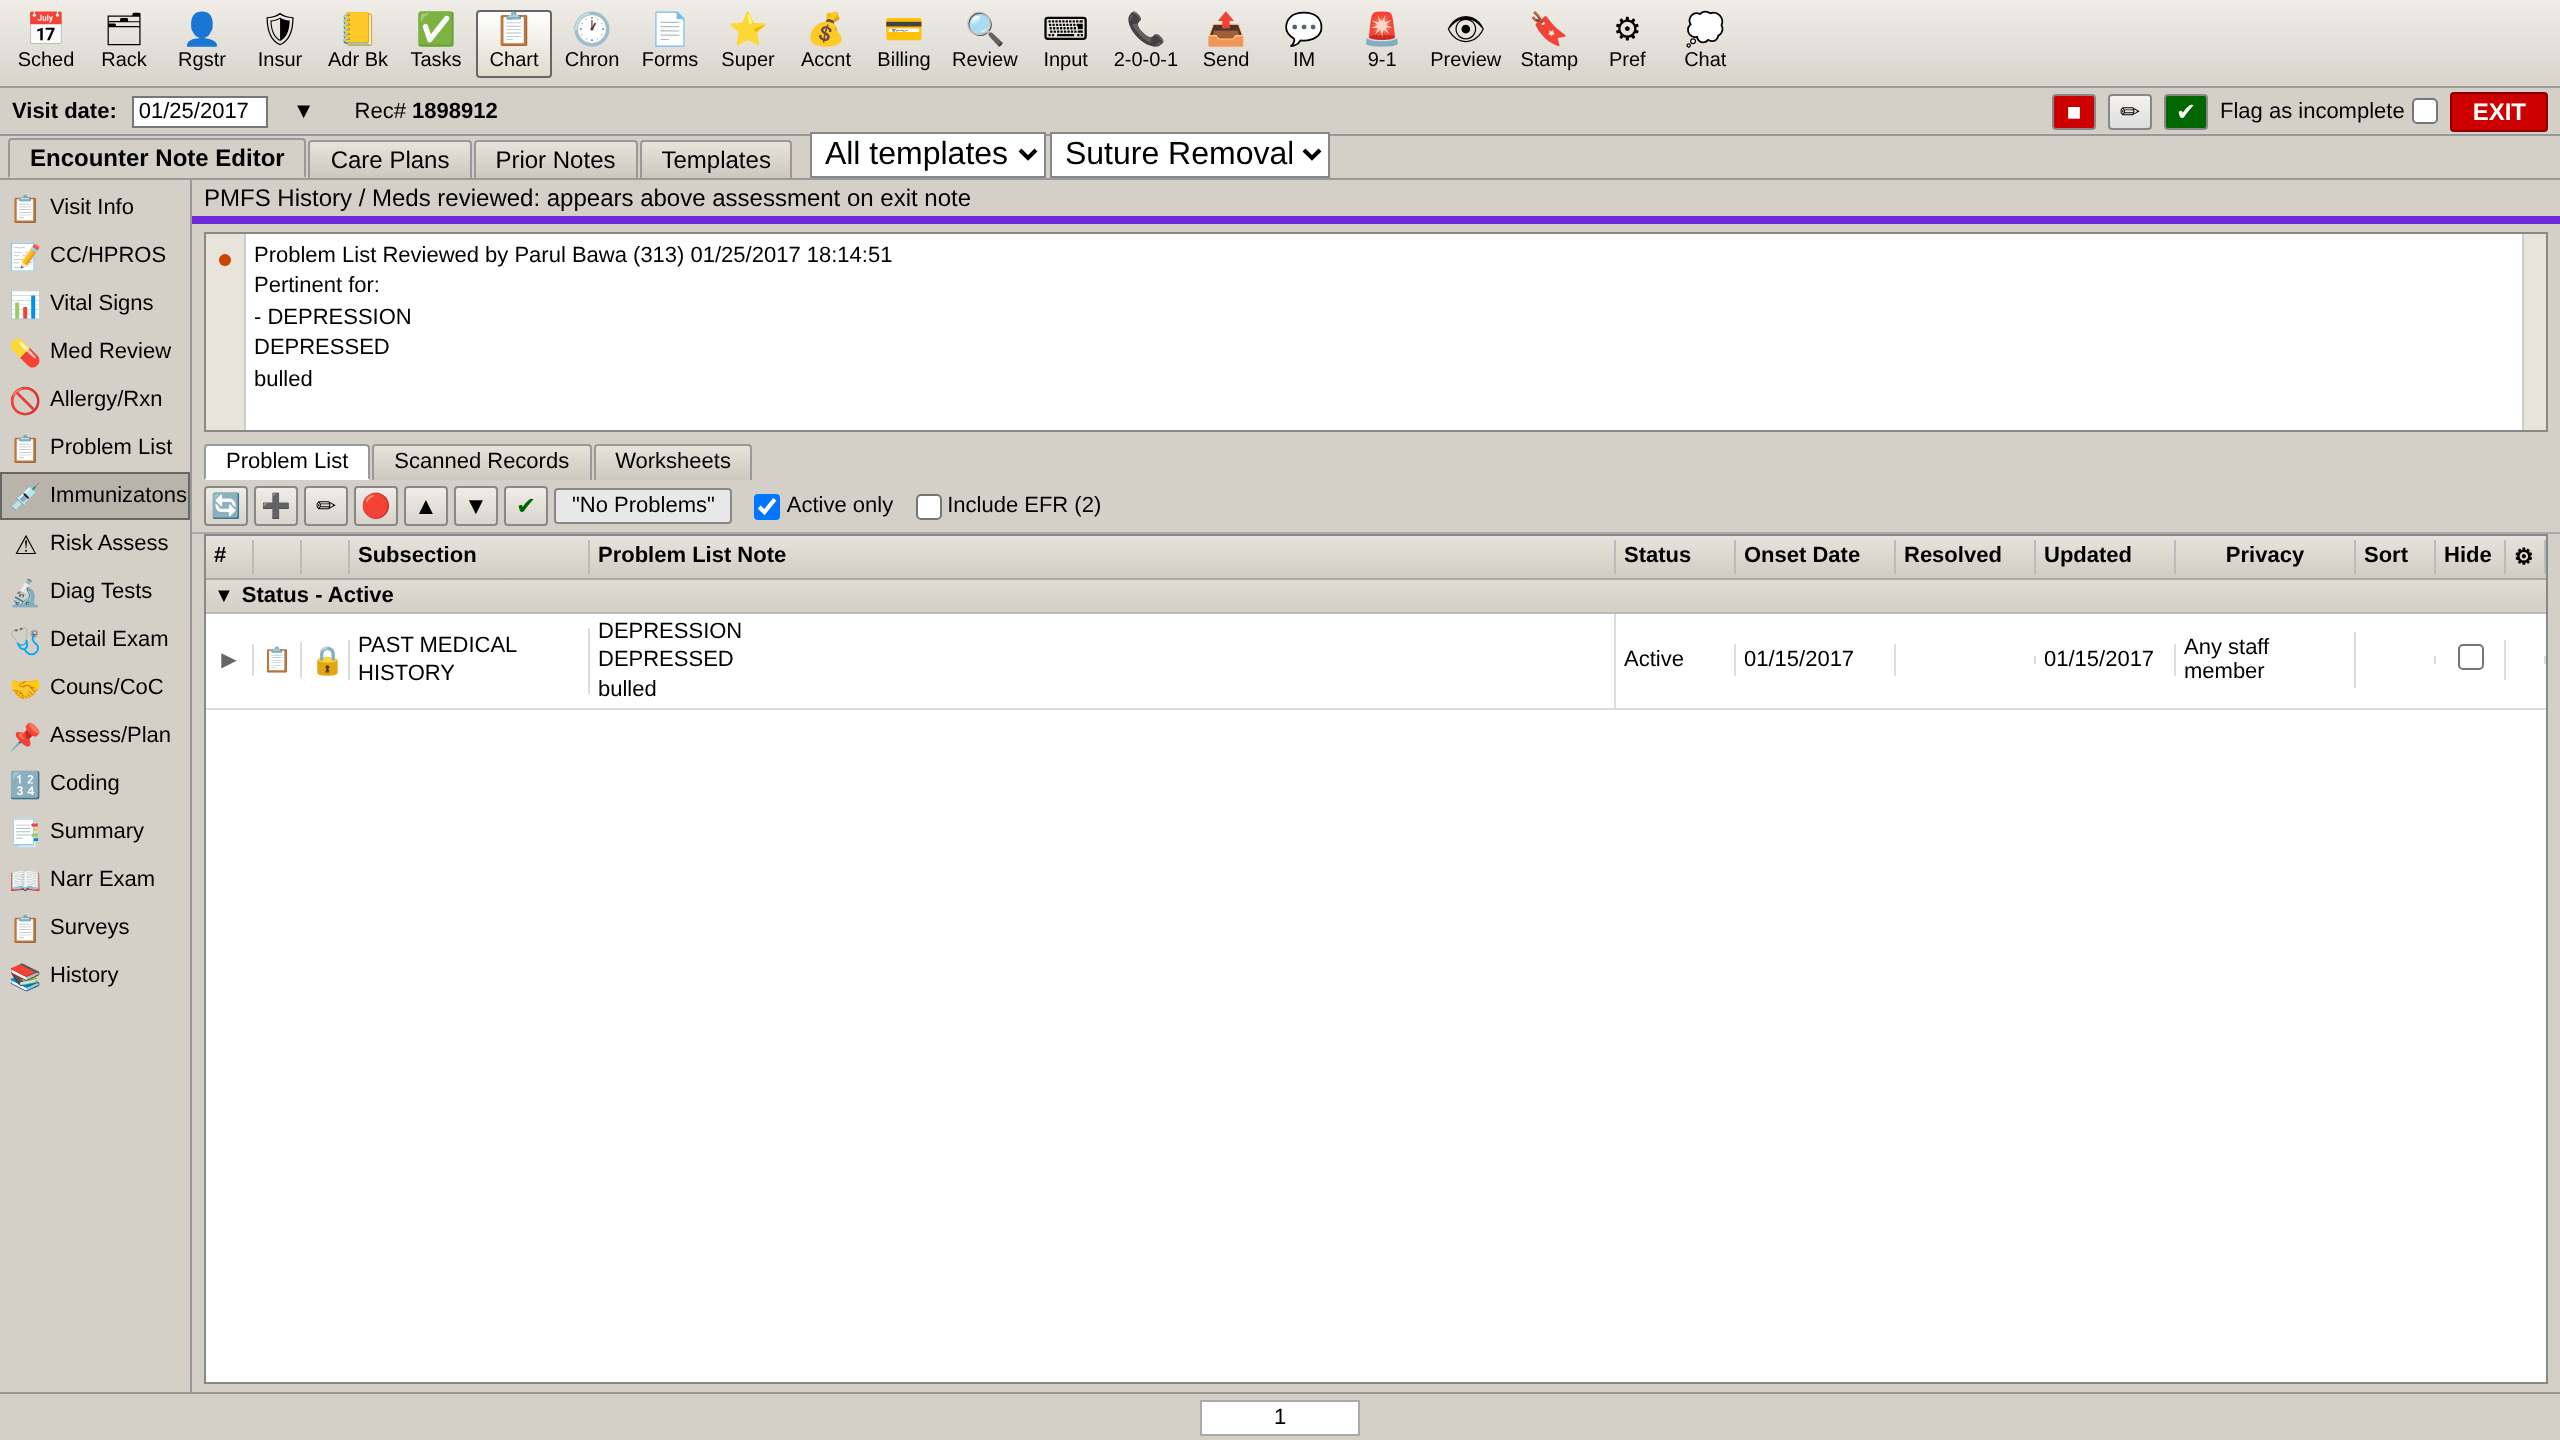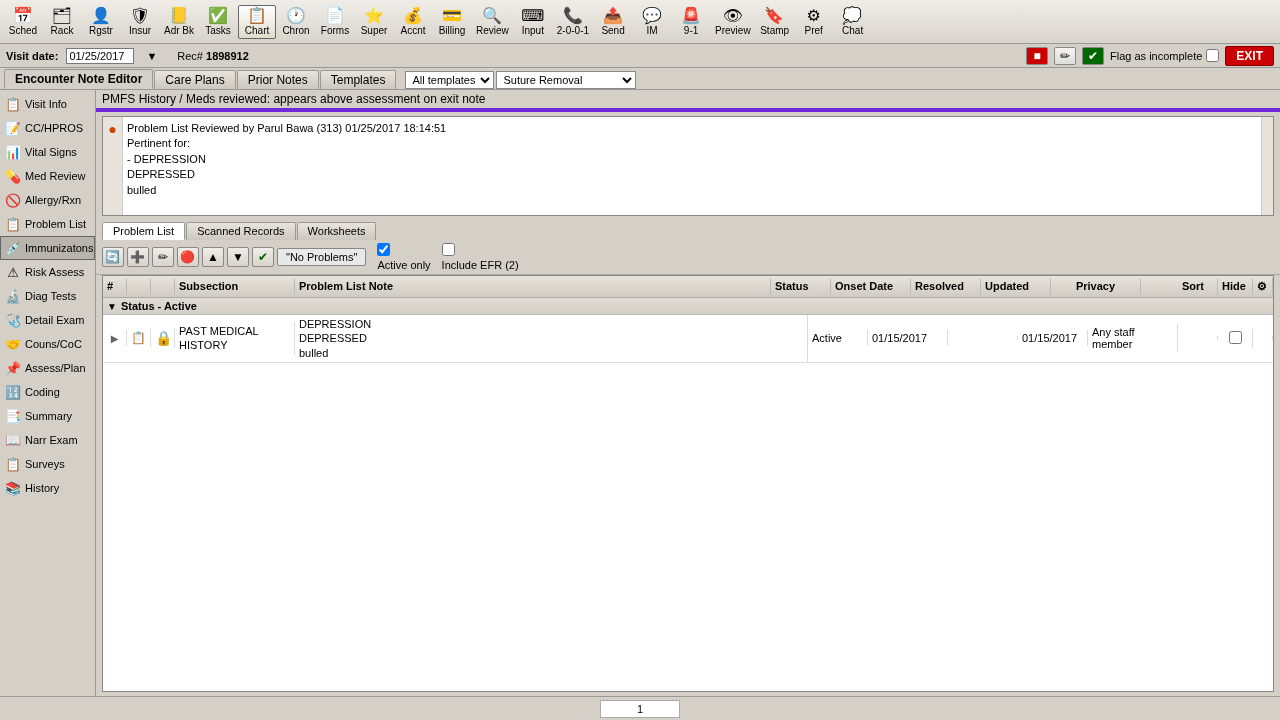--- a/index.html
+++ b/index.html
@@ -221,21 +221,21 @@
     }
     .no-problems-btn {
       padding: 2px 8px;
       font-size: 11px;
       border: 1px solid #888;
       background: #e8e8e8;
       cursor: pointer;
       border-radius: 2px;
     }
     .checkbox-label {
-      display: flex; align-items: flex-start; gap: 3px; font-size: 11px; margin-left: 8px; flex-direction: column;
+      display: flex; align-items: center; gap: 3px; font-size: 11px; margin-left: 8px;
     }
 
     
     #prob-table-container {
       flex: 1;
       margin: 0 6px 4px;
       border: 1px solid #888;
       background: white;
       overflow: hidden;
       display: flex;
@@ -257,21 +257,21 @@
     .th-num { width: 24px; }
     .th-icon { width: 24px; }
     .th-icon2 { width: 24px; }
     .th-sub { width: 120px; }
     .th-note { flex: 1; }
     .th-status { width: 60px; }
     .th-onset { width: 80px; }
     .th-resolved { width: 70px; }
     .th-updated { width: 70px; }
     .th-privacy { width: 90px; text-align: center; }
-    .th-sort { width: 40px; margin-left: 37px; }
+    .th-sort { width: 40px; }
     .th-hide { width: 35px; }
     .th-extra { width: 20px; }
 
     #prob-table-body { flex: 1; overflow-y: auto; }
 
     .status-row {
       background: linear-gradient(to bottom, #e0dcd4, #d4d0c8);
       padding: 2px 4px;
       font-size: 11px;
       font-weight: bold;
@@ -328,21 +328,21 @@
     #page-num {
       width: 80px;
       text-align: center;
       background: white;
       border: 1px solid #aaa;
       height: 18px;
       display: flex; align-items: center; justify-content: center;
       margin: 0 auto;
     }
     select.template-select {
-      font-size: 11px;
+      font-size: 16px;
       padding: 1px 2px;
       border: 1px solid #888;
       background: white;
     }
   </style>
 </head>
 <body>
 
 <div id="toolbar">
   <div id="toolbar-buttons" style="display:flex; align-items:center; flex-wrap:nowrap; gap:1px;">

